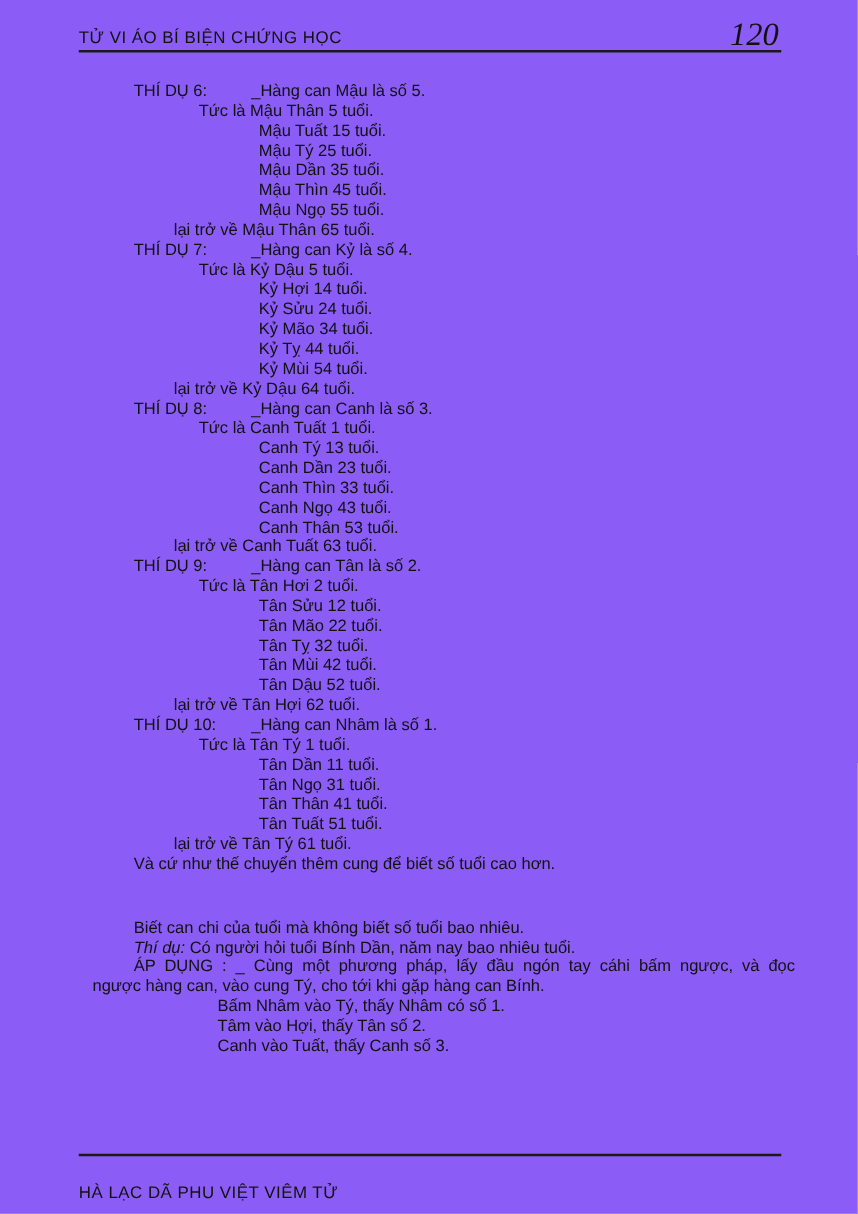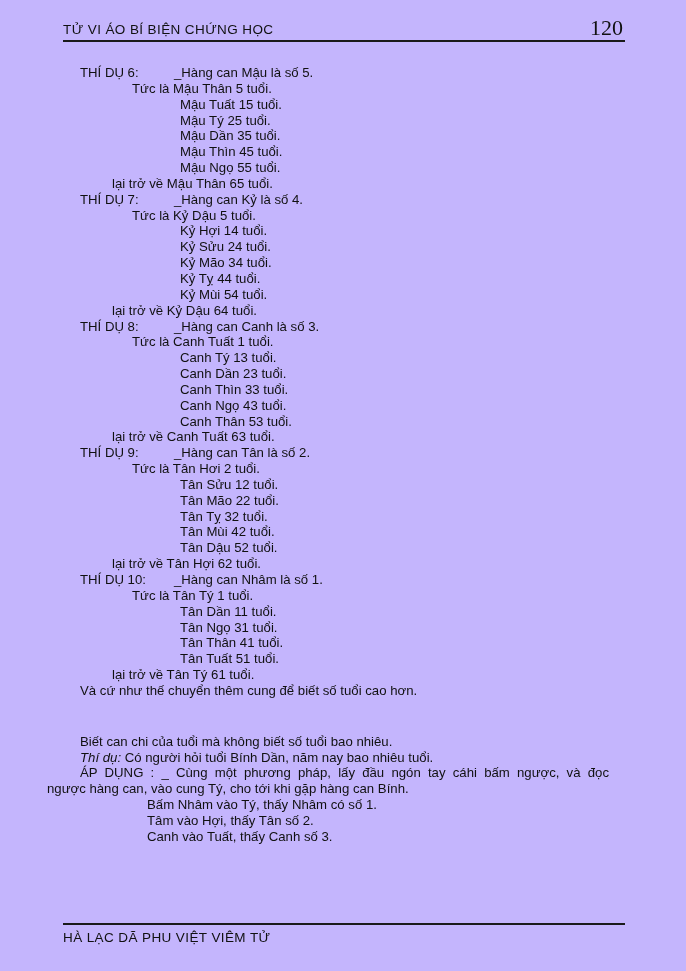--- a/index.html
+++ b/index.html
@@ -1,50 +1,50 @@
 <!DOCTYPE html>
 <html><head>
 <meta charset="utf-8">
 <style>
   html,body { margin:0; padding:0; }
   body {
     width:686px; height:971px; background:#ffffff; position:relative;
     font-family:"Liberation Sans", sans-serif; color:#111;
     overflow:hidden;
   }
-  .page { position:absolute; inset:0; background:#c4b5fd; }
+  .page { position:absolute; inset:0; background:#8b5cf6; }
 
   .header {
     position:absolute; left:63px; width:562px; top:18px;
     display:flex; justify-content:space-between; align-items:flex-end;
     border-bottom:2px solid #1a1a1a; padding-bottom:3px;
   }
   .header .title { font-size:13.5px; letter-spacing:0.4px; }
-  .header .pageno { font-family:"Liberation Serif", serif; font-size:22px; line-height:19px; padding-right:2px; }
+  .header .pageno { font-family:"Liberation Serif", serif; font-size:26px; line-height:19px; padding-right:2px;font-style:italic; }
 
   .bodytext {
-    position:absolute; left:47px; width:562px; top:65px;
+    position:absolute; left:74px; width:562px; top:65px;
     font-size:13.2px; line-height:15.85px;
   }
   .line { min-height:15.85px; }
   .ind1 { padding-left:33px; }
   .tuc  { padding-left:85px; }
   .age  { padding-left:133px; }
   .lai  { padding-left:65px; }
   .step { padding-left:100px; }
   .lbl  { display:inline-block; width:94px; }
   .heading { font-weight:bold; font-size:13.5px; }
   .it { font-style:italic; }
   .justify-last { text-align-last:justify; }
   .sp21 { height:21px; }
   .sp14 { height:14px; }
 
   .footer {
     position:absolute; left:63px; width:562px; top:923px;
-    border-top:2px solid #1a1a1a; padding-top:5px;
+    border-top:2px solid #1a1a1a; padding-top:21px;
     font-size:13.5px; letter-spacing:0.4px;
   }
 </style>
 </head>
 <body>
 
 <div class="page">
 
   <div class="header">
     <span class="title">TỬ VI ÁO BÍ BIỆN CHỨNG HỌC</span>

